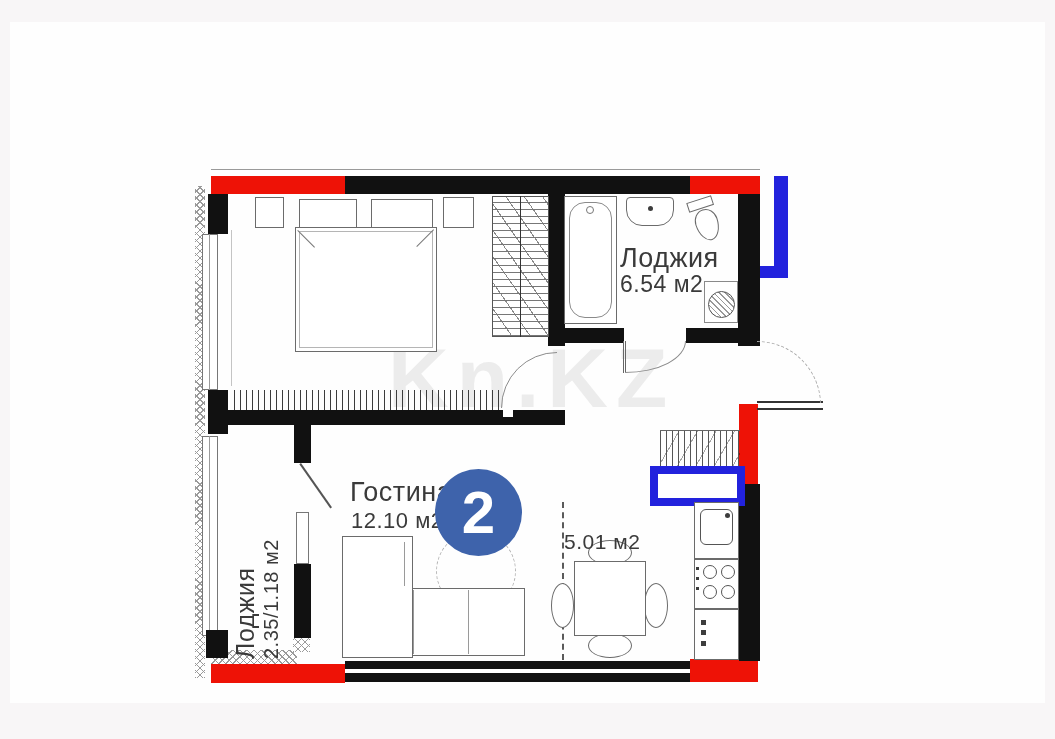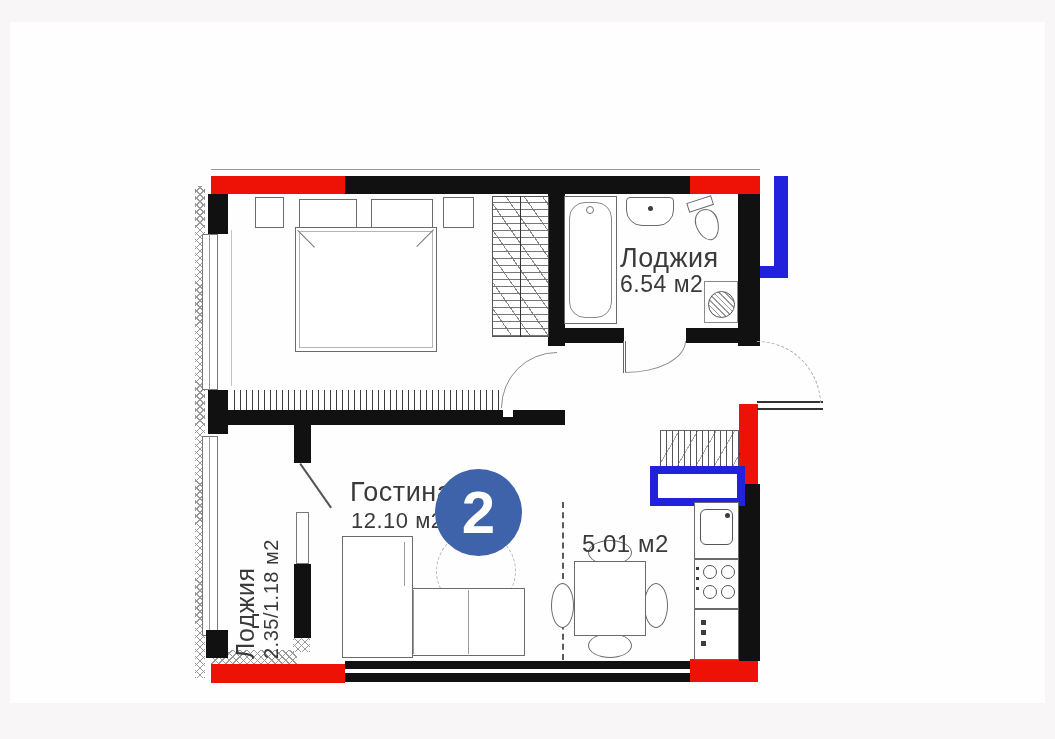--- a/index.html
+++ b/index.html
@@ -46,20 +46,21 @@
 
 <div class="stage">
 
   <div class="margin" style="left:0;top:0;width:1055px;height:22px"></div>
   <div class="margin" style="left:0;top:703px;width:1055px;height:36px"></div>
   <div class="margin" style="left:0;top:0;width:10px;height:739px"></div>
   <div class="margin" style="left:1045px;top:0;width:10px;height:739px"></div>
 
   <div class="plan">
 
+    <div class="watermark">Kn.KZ</div>
 
     <div class="thinline" style="left:211px;top:169px;width:549px;height:1px"></div>
     <div class="hatchx" style="left:195px;top:186px;width:10px;height:492px"></div>
     <div class="hatchx" style="left:211px;top:650px;width:86px;height:14px"></div>
     <div class="hatchx" style="left:293px;top:638px;width:17px;height:14px"></div>
 
     <div class="red" style="left:211px;top:176px;width:134px;height:18px"></div>
     <div class="wall" style="left:345px;top:176px;width:345px;height:18px"></div>
     <div class="red" style="left:690px;top:176px;width:70px;height:18px"></div>
 
@@ -155,21 +156,21 @@
     <div class="furn" style="left:342px;top:588px;width:183px;height:68px"></div>
     <div class="furn" style="left:342px;top:536px;width:71px;height:122px"></div>
     <div class="thinline" style="left:413px;top:590px;width:1px;height:64px"></div>
     <div class="thinline" style="left:468px;top:590px;width:1px;height:64px"></div>
     <div class="thinline" style="left:404px;top:542px;width:1px;height:44px"></div>
 
     <div class="lbl" style="left:620px;top:244px;font-size:27px">Лоджия</div>
     <div class="lbl" style="left:620px;top:272px;font-size:23px">6.54 м2</div>
     <div class="lbl" style="left:350px;top:478px;font-size:27px">Гостиная</div>
     <div class="lbl" style="left:351px;top:509px;font-size:22px">12.10 м2</div>
-    <div class="lbl" style="left:582px;top:531px;font-size:24px">5.01 м2</div>
+    <div class="lbl" style="left:564px;top:531px;font-size:21px">5.01 м2</div>
     <div class="loggia-lbl">
       <div style="font-size:25px;letter-spacing:.5px">Лоджия</div>
       <div style="font-size:20px;letter-spacing:.5px">2.35/1.18 м2</div>
     </div>
 
     <div class="badge" style="left:435px;top:469px;width:87px;height:87px">
         <span>2</span>
       </div>
 
   </div>

